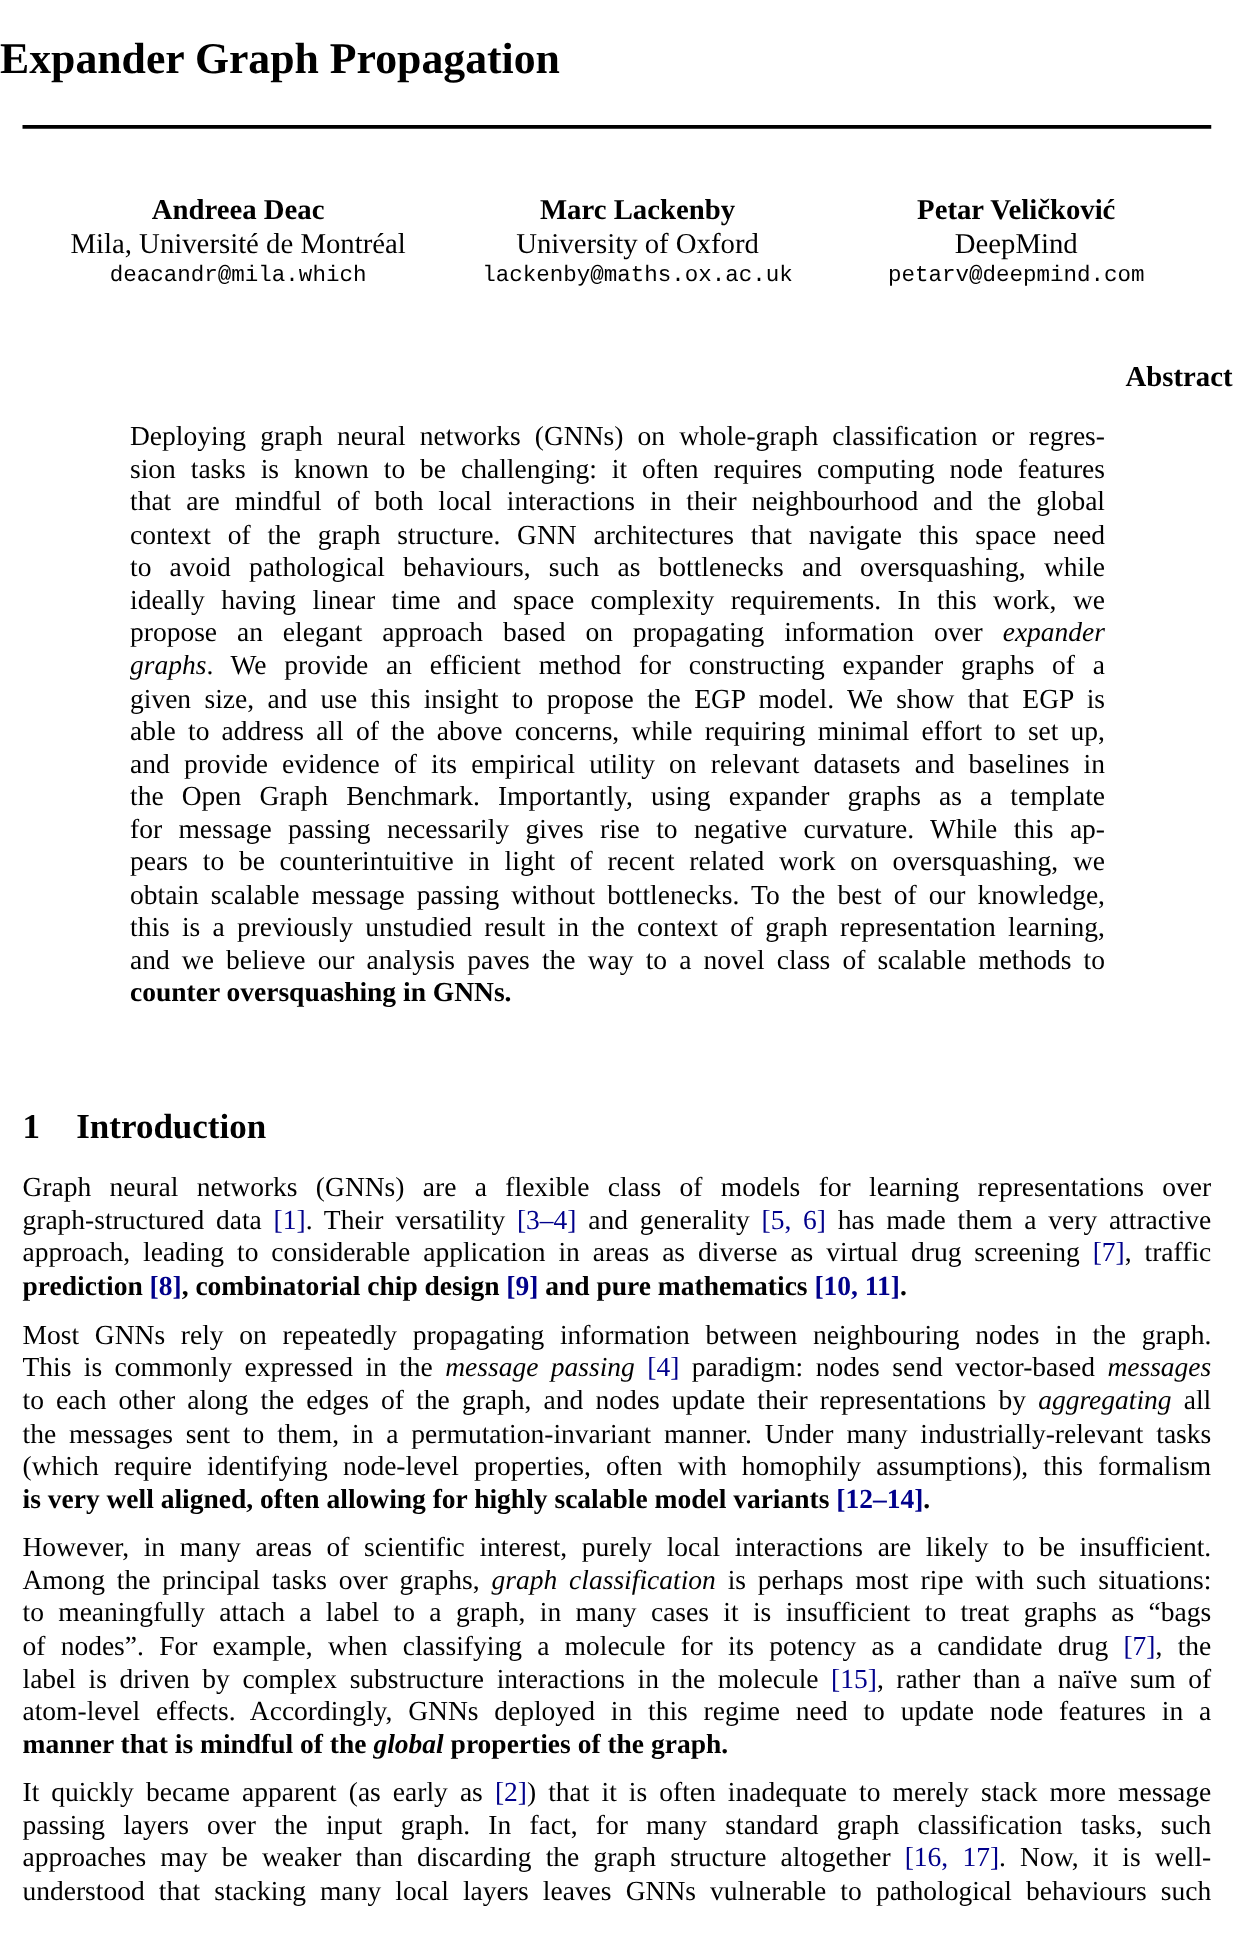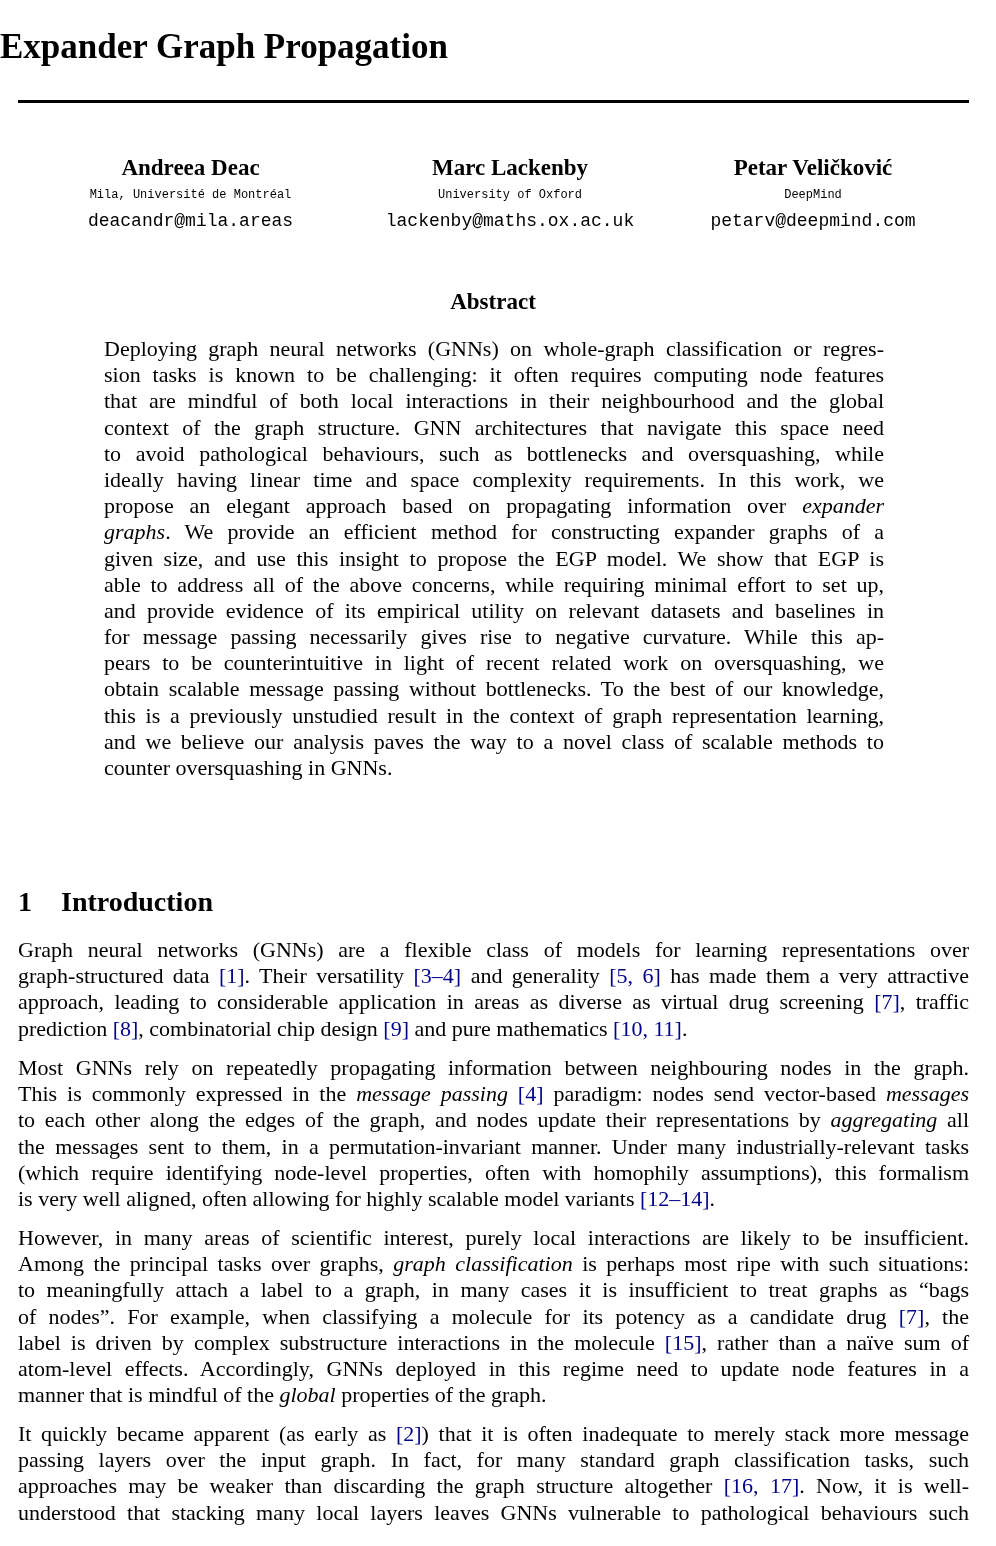--- a/index.html
+++ b/index.html
@@ -4,44 +4,44 @@
 <style>
   html, body { margin:0; padding:0; background:#ffffff; }
   body { width:996px; height:1546px; position:relative; overflow:hidden;
          font-family:"Liberation Serif","DejaVu Serif",serif; color:#000; }
   .title { position:absolute; top:26px; left:0; width:996px; 
            font-size:35px; font-weight:bold; line-height:42px; }
   .rule { position:absolute; top:100px; left:18px; width:951px; height:3px; background:#000; }
   .authors { position:absolute; top:154px; left:18px; width:951px; display:flex; }
   .author { text-align:center; }
   .author .name { font-weight:bold; font-size:23px; line-height:28px; }
-  .author .aff { font-size:12px; line-height:26px;font-family:Liberation Mono, monospace; }
+  .author .aff { font-size:23px; line-height:26px; }
   .author .email { font-family:"Liberation Mono","DejaVu Sans Mono",monospace; font-size:18px; line-height:26px; }
-  .abs-title { position:absolute; top:288px; left:0; width:986px; text-align:center;
+  .abs-title { position:absolute; top:288px; left:0; width:986px; text-align:right;
                font-weight:bold; font-size:23px; line-height:28px; }
   .abstract { position:absolute; top:336px; left:104px; width:780px; font-size:22px; }
   .line { height:26.2px; line-height:26.2px; white-space:nowrap; text-align:justify; text-align-last:justify; }
-  .line.last { text-align-last:left; }
+  .line.last { text-align-last:left;font-weight:bold; }
   .sec { position:absolute; top:884px; left:18px; font-weight:bold; font-size:28px; line-height:36px; }
   .sec .num { display:inline-block; width:43px; }
   .para { position:absolute; left:18px; width:951px; font-size:22px; }
   .cite { color:#00008b; }
   i { font-style:italic; }
 </style>
 </head>
 <body>
 
 <div class="title">Expander Graph Propagation</div>
 <div class="rule"></div>
 
 <div class="authors">
   <div class="author" style="width:345px;">
     <div class="name">Andreea Deac</div>
     <div class="aff">Mila, Université de Montréal</div>
-    <div class="email">deacandr@mila.areas</div>
+    <div class="email">deacandr@mila.which</div>
   </div>
   <div class="author" style="width:294px;">
     <div class="name">Marc Lackenby</div>
     <div class="aff">University of Oxford</div>
     <div class="email">lackenby@maths.ox.ac.uk</div>
   </div>
   <div class="author" style="width:312px;">
     <div class="name">Petar Veličković</div>
     <div class="aff">DeepMind</div>
     <div class="email">petarv@deepmind.com</div>
@@ -54,20 +54,21 @@
     <div class="line">sion tasks is known to be challenging: it often requires computing node features</div>
     <div class="line">that are mindful of both local interactions in their neighbourhood and the global</div>
     <div class="line">context of the graph structure.  GNN architectures that navigate this space need</div>
     <div class="line">to avoid pathological behaviours, such as bottlenecks and oversquashing, while</div>
     <div class="line">ideally having linear time and space complexity requirements. In this work, we</div>
     <div class="line">propose an elegant approach based on propagating information over <i>expander</i></div>
     <div class="line"><i>graphs</i>.  We provide an efficient method for constructing expander graphs of a</div>
     <div class="line">given size, and use this insight to propose the EGP model. We show that EGP is</div>
     <div class="line">able to address all of the above concerns, while requiring minimal effort to set up,</div>
     <div class="line">and provide evidence of its empirical utility on relevant datasets and baselines in</div>
+    <div class="line">the Open Graph Benchmark.  Importantly, using expander graphs as a template</div>
     <div class="line">for message passing necessarily gives rise to negative curvature.  While this ap-</div>
     <div class="line">pears to be counterintuitive in light of recent related work on oversquashing, we</div>
     <div class="line">obtain scalable message passing without bottlenecks. To the best of our knowledge,</div>
     <div class="line">this is a previously unstudied result in the context of graph representation learning,</div>
     <div class="line">and we believe our analysis paves the way to a novel class of scalable methods to</div>
     <div class="line last">counter oversquashing in GNNs.</div>
   </div>
 
 <div class="sec">
   <span class="num">1</span><span>Introduction</span>

